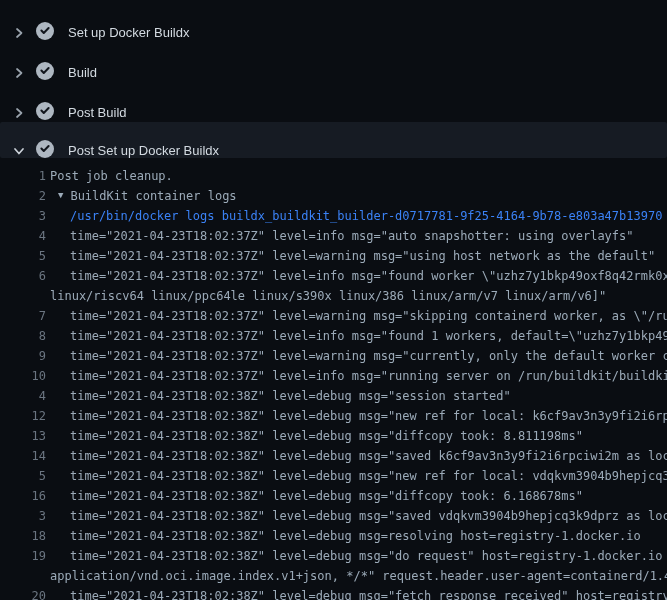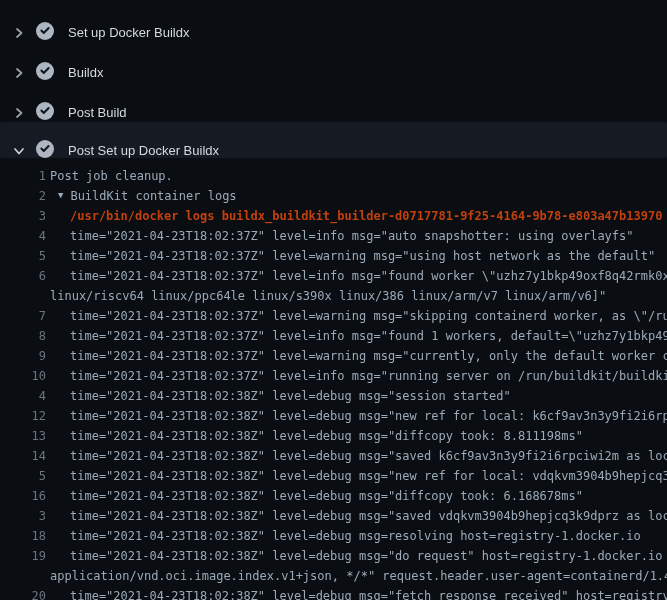--- a/index.html
+++ b/index.html
@@ -44,21 +44,21 @@
   }
   .mark { display:none; }
   .row.group .mark {
     display:inline-block; margin-left:12px;
     font-size:9px; color:#9cabb9; cursor:pointer;
     transform:translateY(-1px);
   }
   .txt { margin-left:4px; }
   .row.group .txt { margin-left:7px; }
   .row.indent .txt { margin-left:24px; }
-  .row.command .txt { color:#c2410c; font-weight:bold; }
+  .row.command .txt { color:#3b82f6; font-weight:normal; }
 </style>
 </head>
 <body>
 
 <div>
   <div id="steps">
   <div class="step">
     <span class="chev">
       <svg width="12" height="12" viewBox="0 0 12 12">
         <path d="M4 2 L8.5 6 L4 10" stroke="currentColor" stroke-width="1.7" fill="none" stroke-linecap="round" stroke-linejoin="round"></path>
@@ -78,21 +78,21 @@
       <svg width="12" height="12" viewBox="0 0 12 12">
         <path d="M4 2 L8.5 6 L4 10" stroke="currentColor" stroke-width="1.7" fill="none" stroke-linecap="round" stroke-linejoin="round"></path>
       </svg>
     </span>
     <span class="check">
       <svg width="18" height="18" viewBox="0 0 16 16">
         <circle cx="8" cy="8" r="8" fill="#aeb7c1"></circle>
         <path d="M11.2 5.4 L6.9 9.7 L4.8 7.6" stroke="#11151c" stroke-width="1.8" fill="none" stroke-linecap="round" stroke-linejoin="round"></path>
       </svg>
     </span>
-    <span class="label">Buildx</span>
+    <span class="label">Build</span>
   </div>
 
   <div class="step">
     <span class="chev">
       <svg width="12" height="12" viewBox="0 0 12 12">
         <path d="M4 2 L8.5 6 L4 10" stroke="currentColor" stroke-width="1.7" fill="none" stroke-linecap="round" stroke-linejoin="round"></path>
       </svg>
     </span>
     <span class="check">
       <svg width="18" height="18" viewBox="0 0 16 16">

